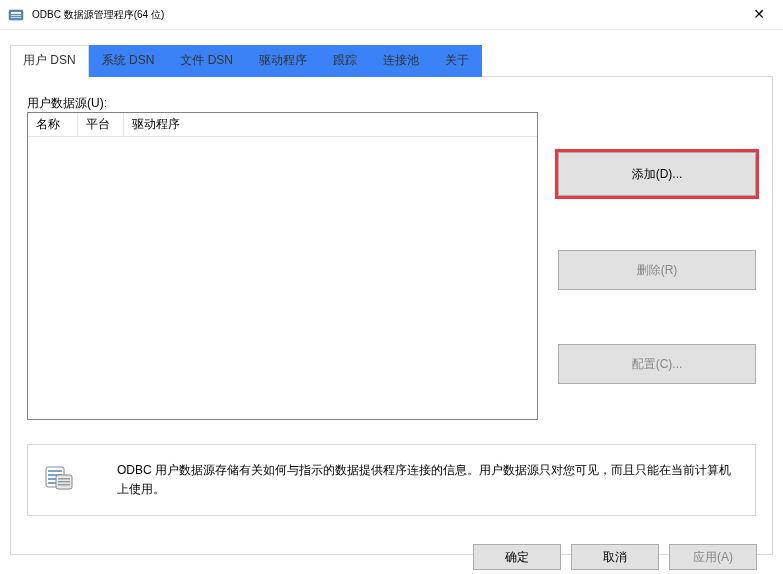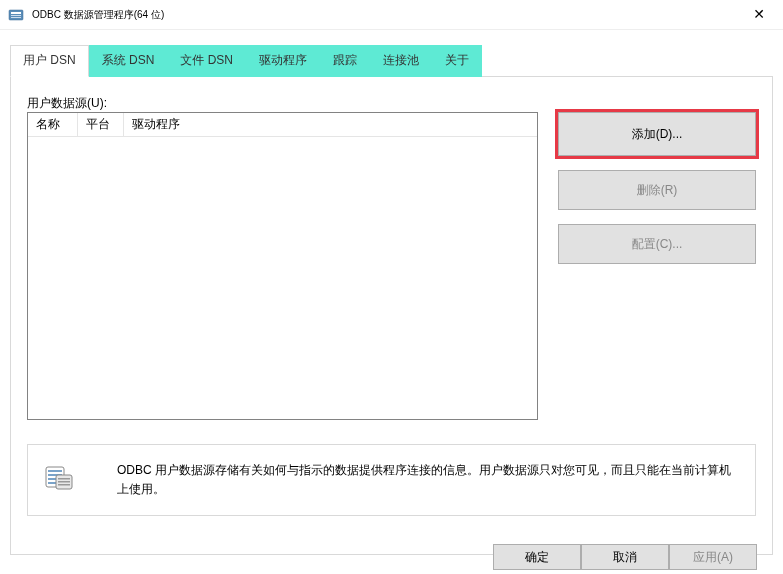--- a/index.html
+++ b/index.html
@@ -52,21 +52,21 @@
       border-bottom: 1px solid #d9d9d9;
       position: relative;
     }
     .tab {
       padding: 6px 12px 7px 12px;
       font-size: 12px;
       color: #333;
       border: 1px solid transparent;
       border-bottom: none;
       cursor: pointer;
-      background: #5eead4;
+      background: #3b82f6;
       position: relative;
       top: 1px;
     }
     .tab.active {
       border: 1px solid #d9d9d9;
       border-bottom: 1px solid #fff;
       background: #fff;
     }
     .tab-panel {
       border: 1px solid #d9d9d9;
@@ -118,20 +118,21 @@
     .btn {
       height: 40px;
       border: 1px solid #adadad;
       background: #e1e1e1;
       font-size: 12px;
       color: #000;
       cursor: pointer;
       display: flex;
       align-items: center;
       justify-content: center;
+      margin-top: 40px;
     }
     .btn:disabled, .btn.disabled {
       color: #888;
       cursor: default;
     }
     .btn.highlighted {
       outline: 3px solid #e63946;
       outline-offset: 0;
       height: 44px;
     }
@@ -156,20 +157,21 @@
       font-size: 12px;
       color: #000;
       line-height: 1.6;
       margin-left: 25px;
     }
     .bottom-buttons {
       position: absolute;
       bottom: 0;
       right: 10px;
       display: flex;
+      gap: 10px;
       padding: 4px 16px;
     }
     .bottom-btn {
       width: 88px;
       height: 26px;
       border: 1px solid #adadad;
       background: #e1e1e1;
       font-size: 12px;
       color: #000;
       cursor: pointer;

